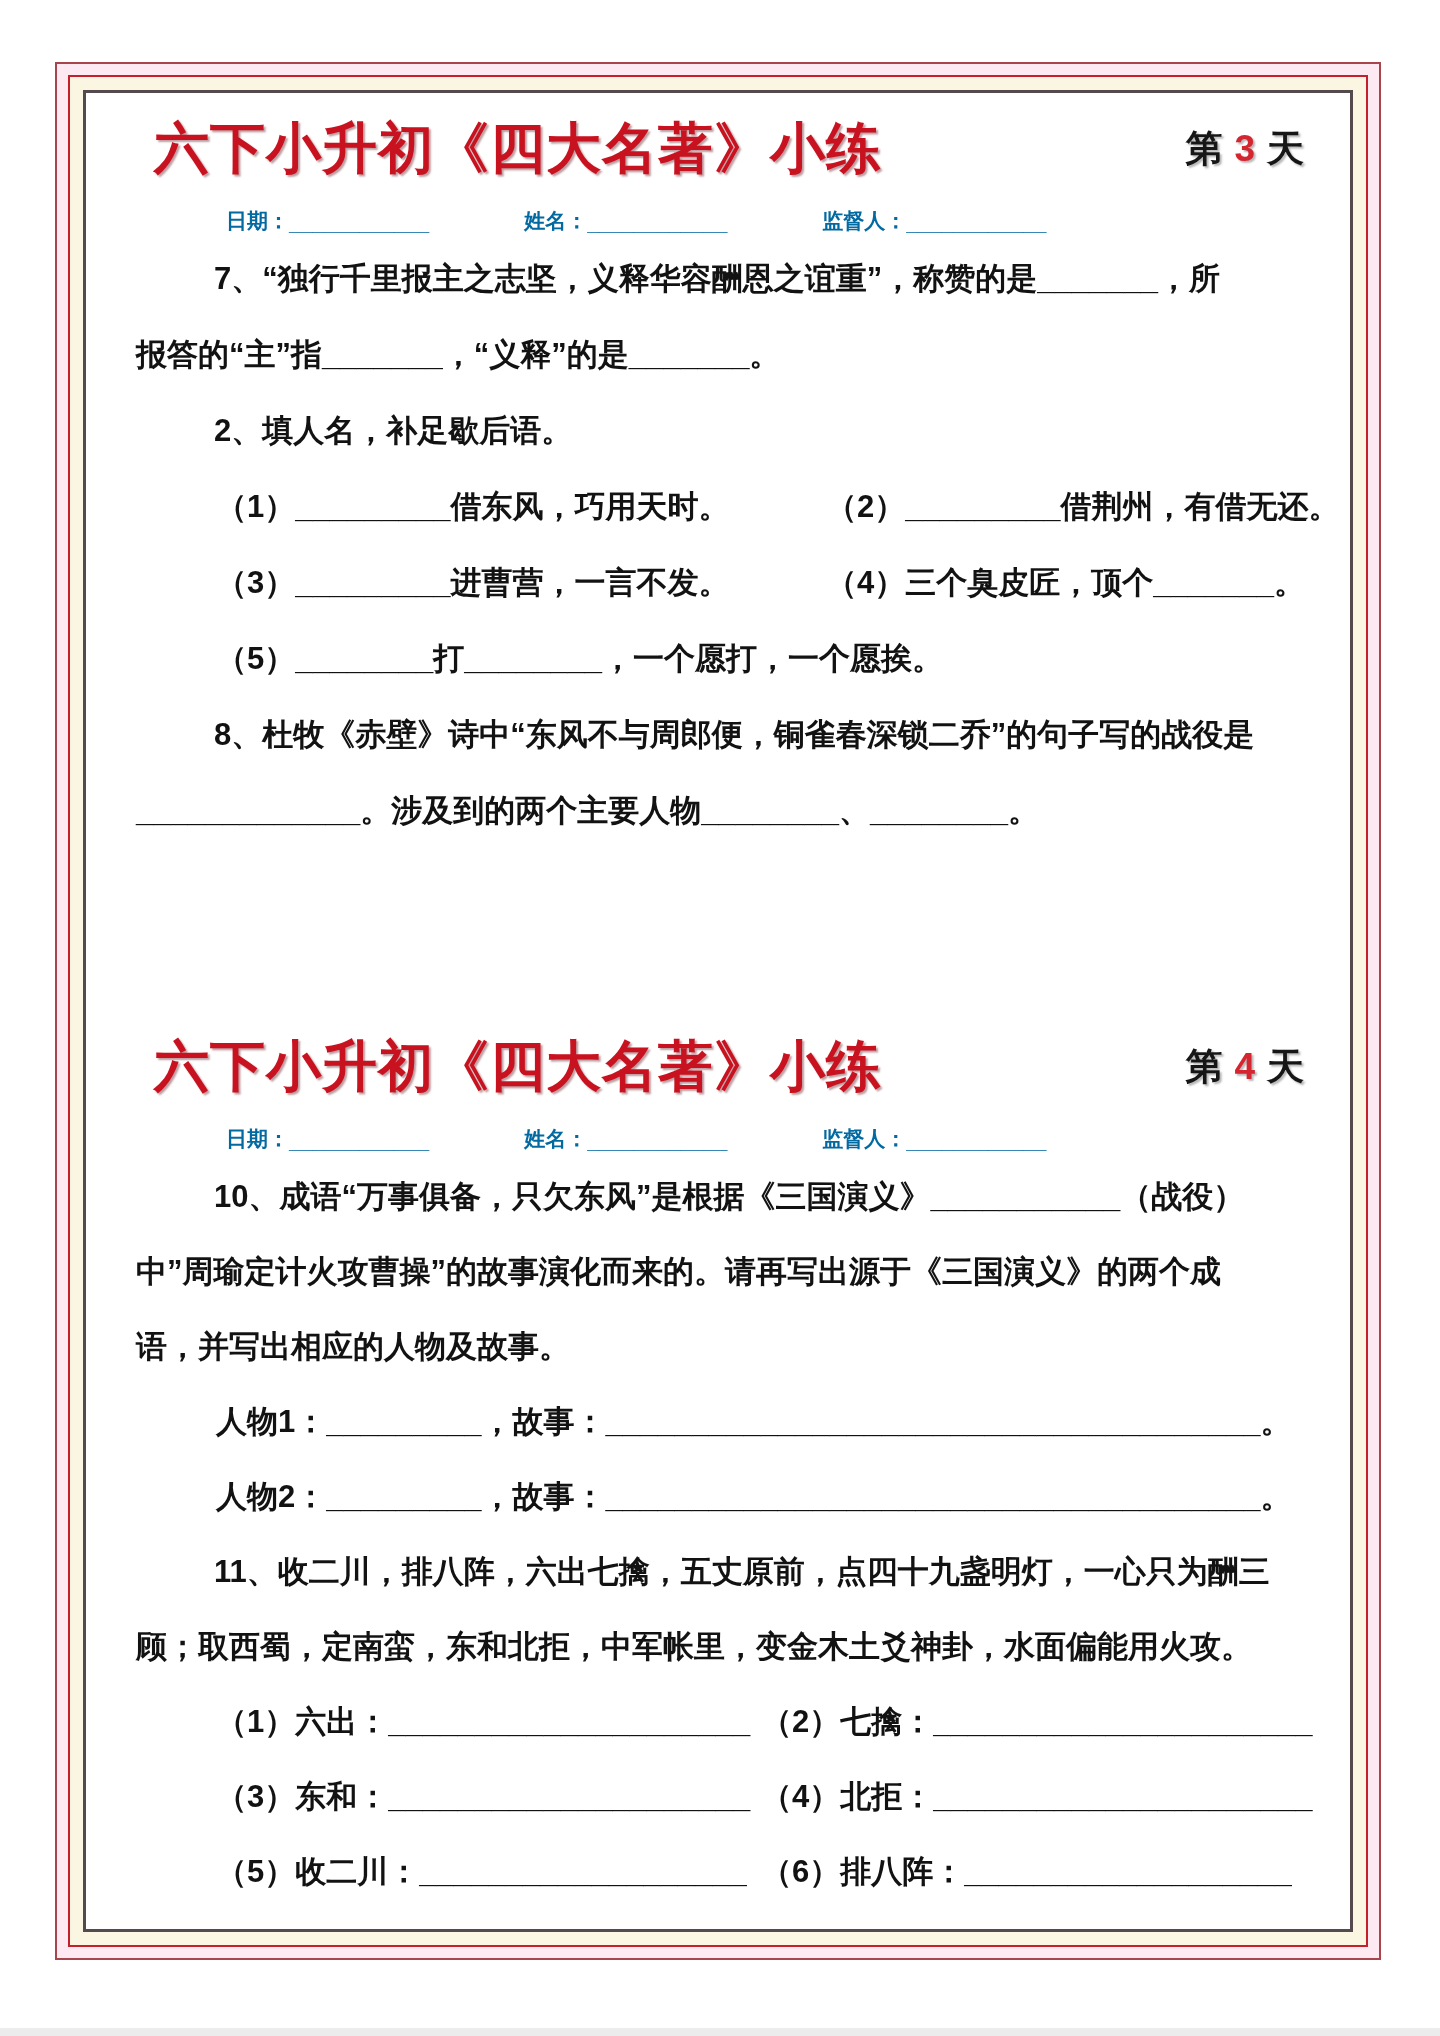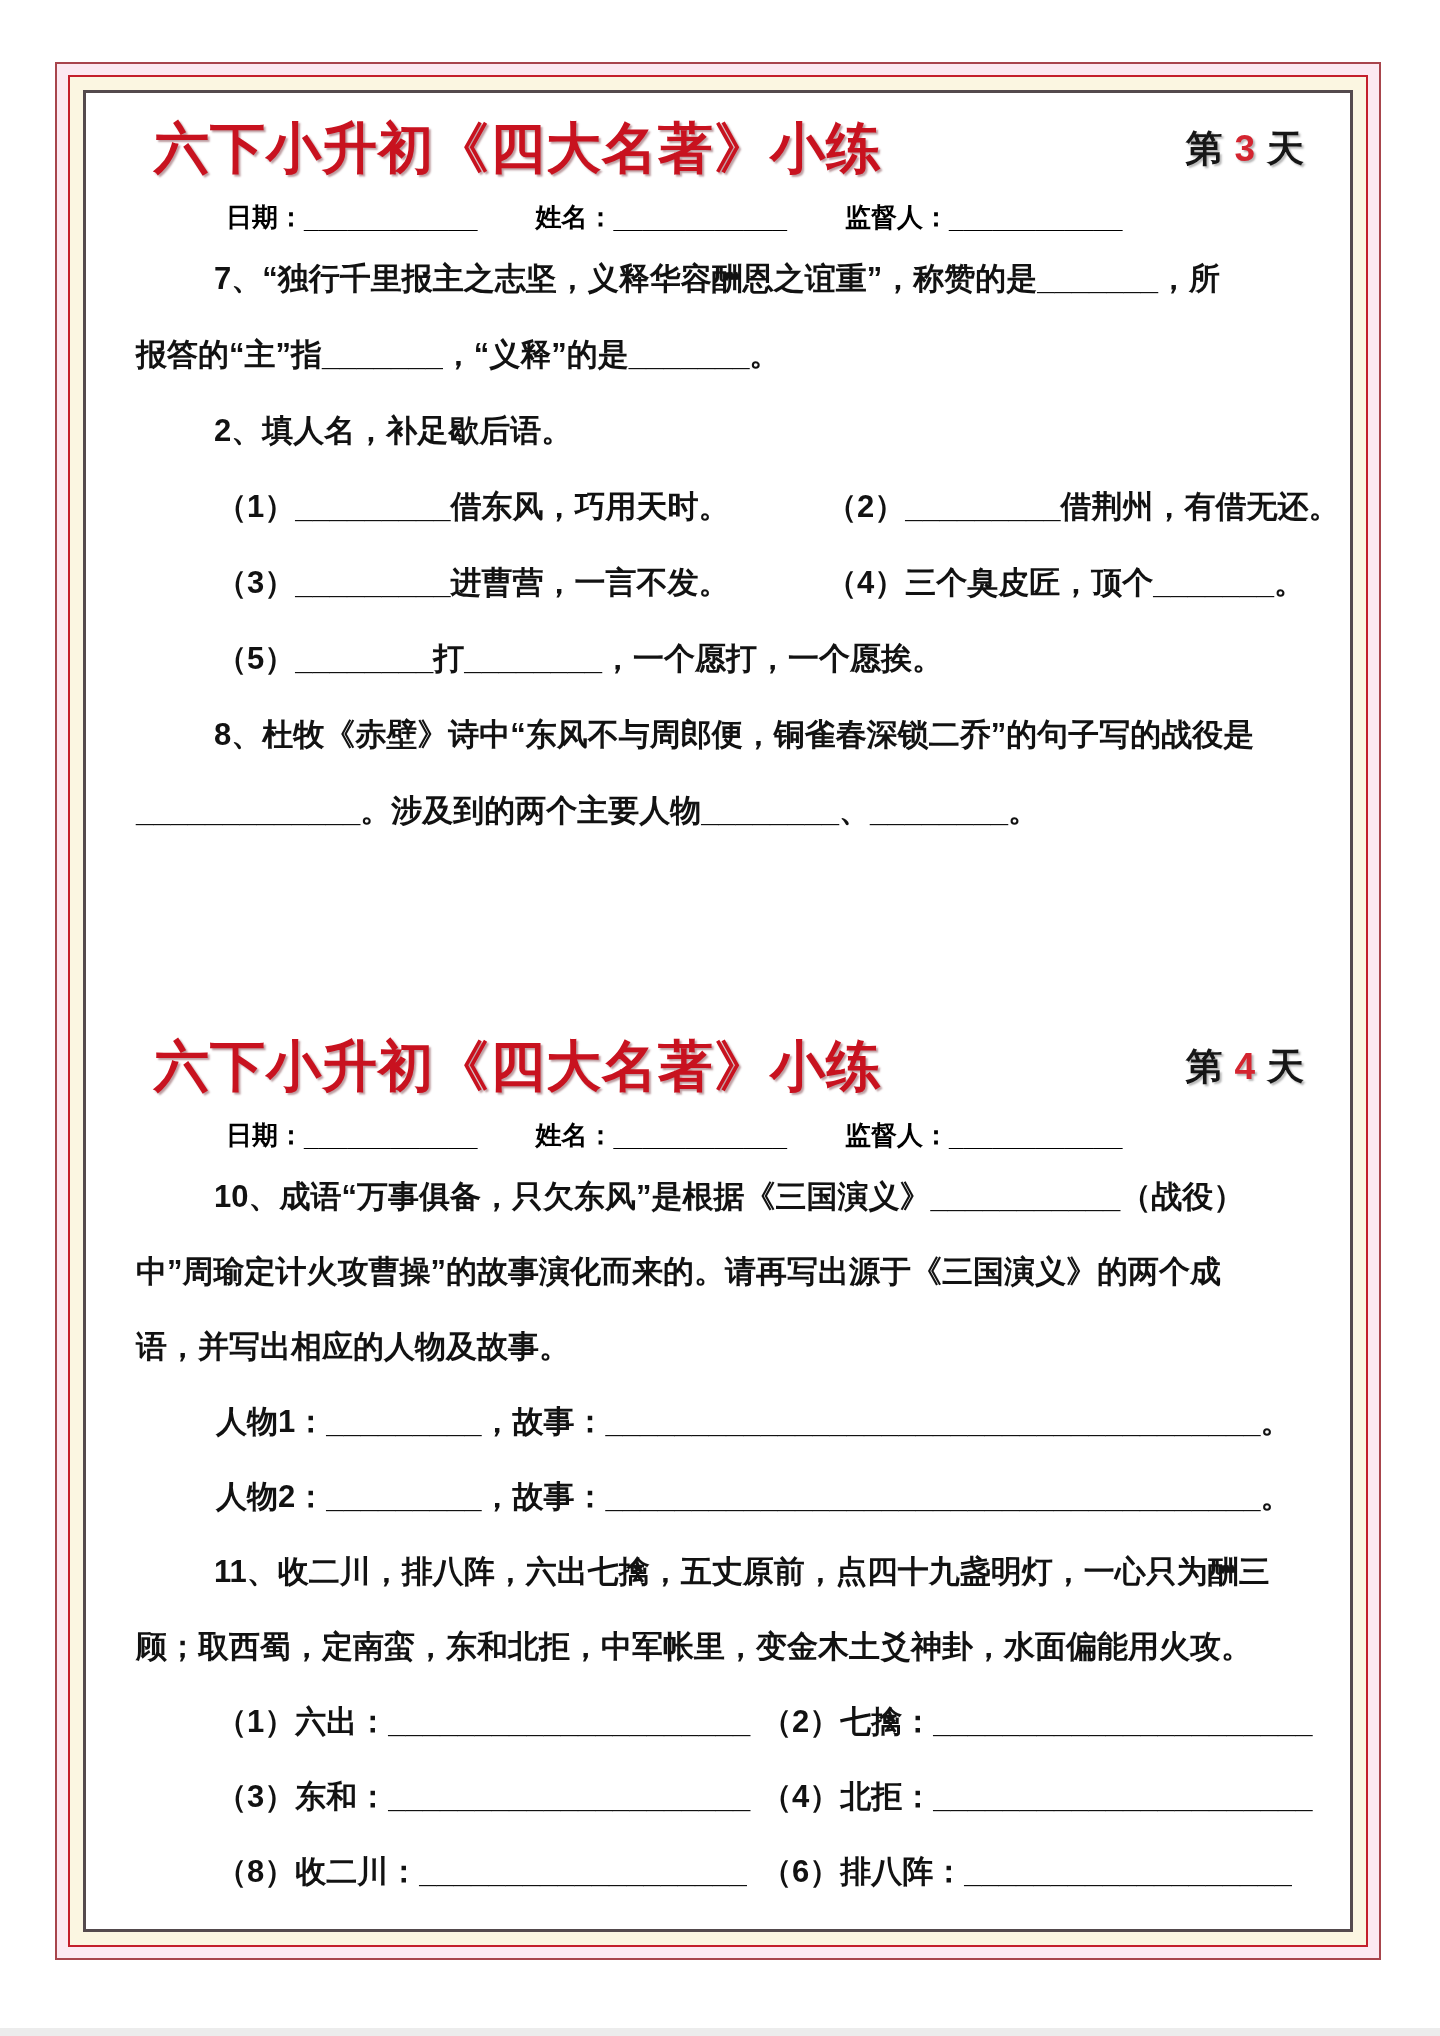--- a/index.html
+++ b/index.html
@@ -30,22 +30,22 @@
     font-size:55px; font-weight:700; color:#c8121f; letter-spacing:1px;
     text-shadow:2px 2px 2px rgba(90,10,20,0.40); white-space:nowrap;
   }
   .day-label {
     font-size:37px; font-weight:700; color:#161616; white-space:nowrap;
     text-shadow:2px 2px 2px rgba(50,50,50,0.35);
   }
   .day-label .num { color:#d42530; padding:0 12px; }
 
   .meta-row {
-    display:flex; gap:58px; margin:18px 0 0 90px; height:36px; align-items:flex-end;
-    font-size:26px; font-weight:700; color:#000000; white-space:nowrap;
+    display:flex; gap:95px; margin:18px 0 0 90px; height:36px; align-items:flex-end;
+    font-size:21px; font-weight:700; color:#0369a1; white-space:nowrap;
   }
   .meta-item { display:flex; align-items:flex-end; }
 
   .body { margin-top:6px; }
   .line {
     font-size:31px; font-weight:700; color:#121212;
     height:76px; line-height:76px; white-space:nowrap;
   }
   .day4 .line { height:75px; line-height:75px; }
   .indent { text-indent:78px; }
@@ -145,21 +145,21 @@
               <div class="line">顾；取西蜀，定南蛮，东和北拒，中军帐里，变金木土爻神卦，水面偏能用火攻。</div>
               <div class="line items-row">
                 <span class="col1">（1）六出：_____________________</span>
                 <span class="col2">（2）七擒：______________________</span>
               </div>
               <div class="line items-row">
                 <span class="col1">（3）东和：_____________________</span>
                 <span class="col2">（4）北拒：______________________</span>
               </div>
               <div class="line items-row">
-                <span class="col1">（8）收二川：___________________</span>
+                <span class="col1">（5）收二川：___________________</span>
                 <span class="col2">（6）排八阵：___________________</span>
               </div>
             </div>
           </section>
 
         </div>
       </div>
     </div>
   </div>
   <div class="bottom-strip"></div>

